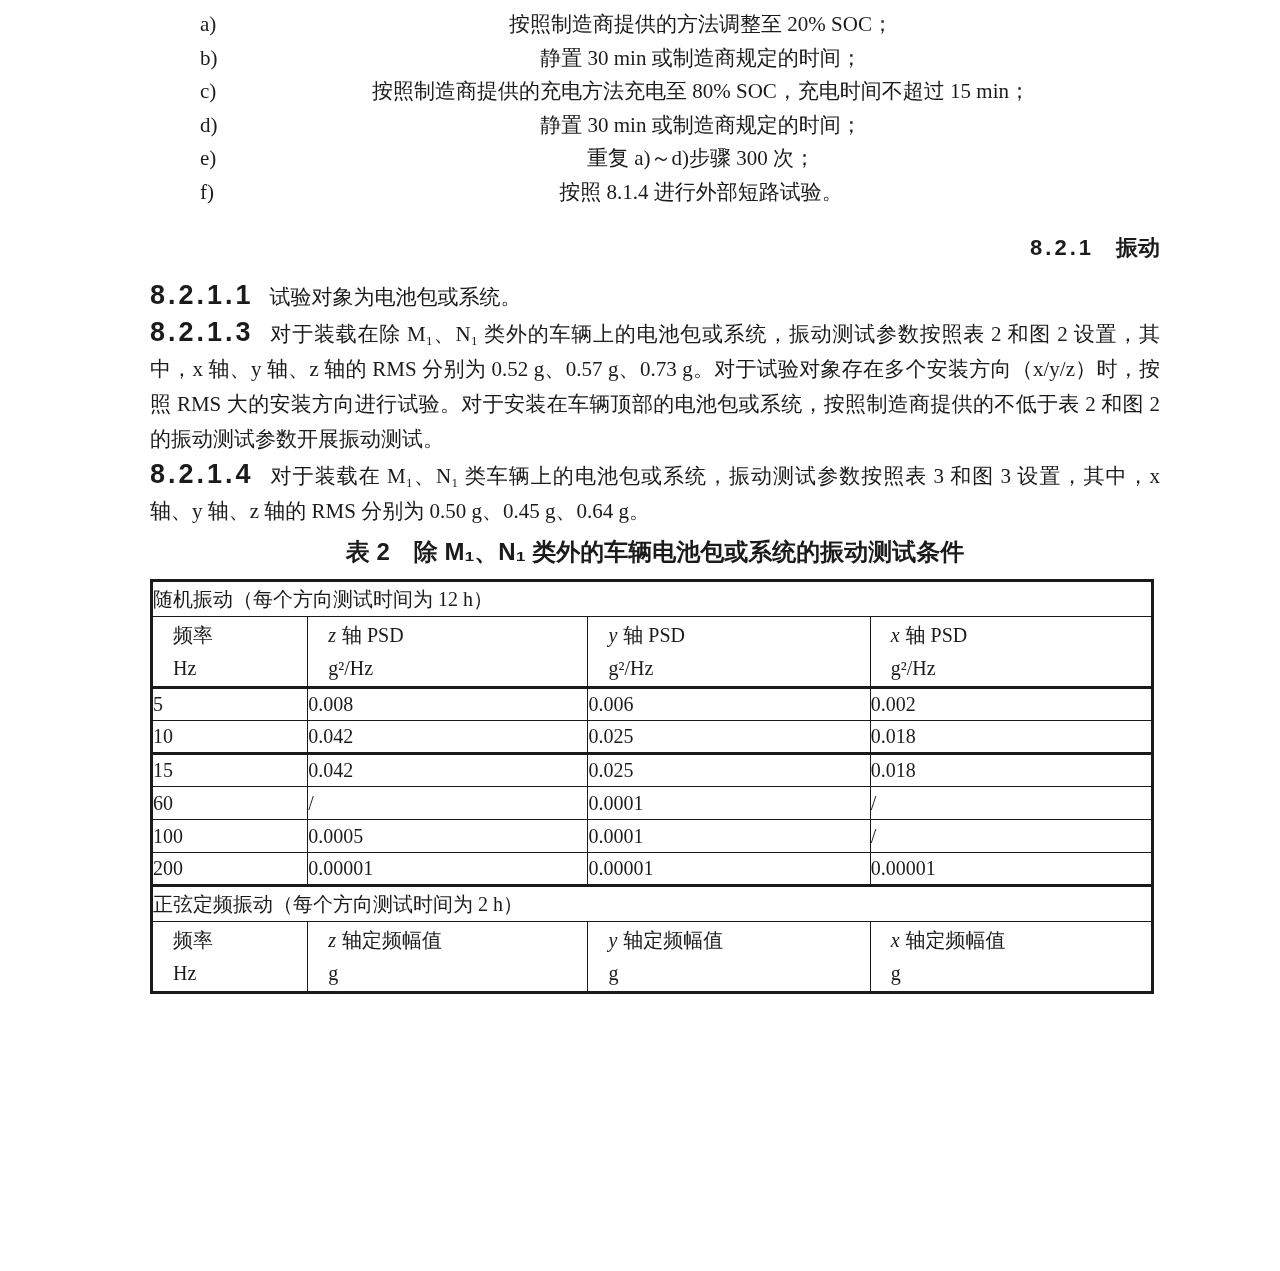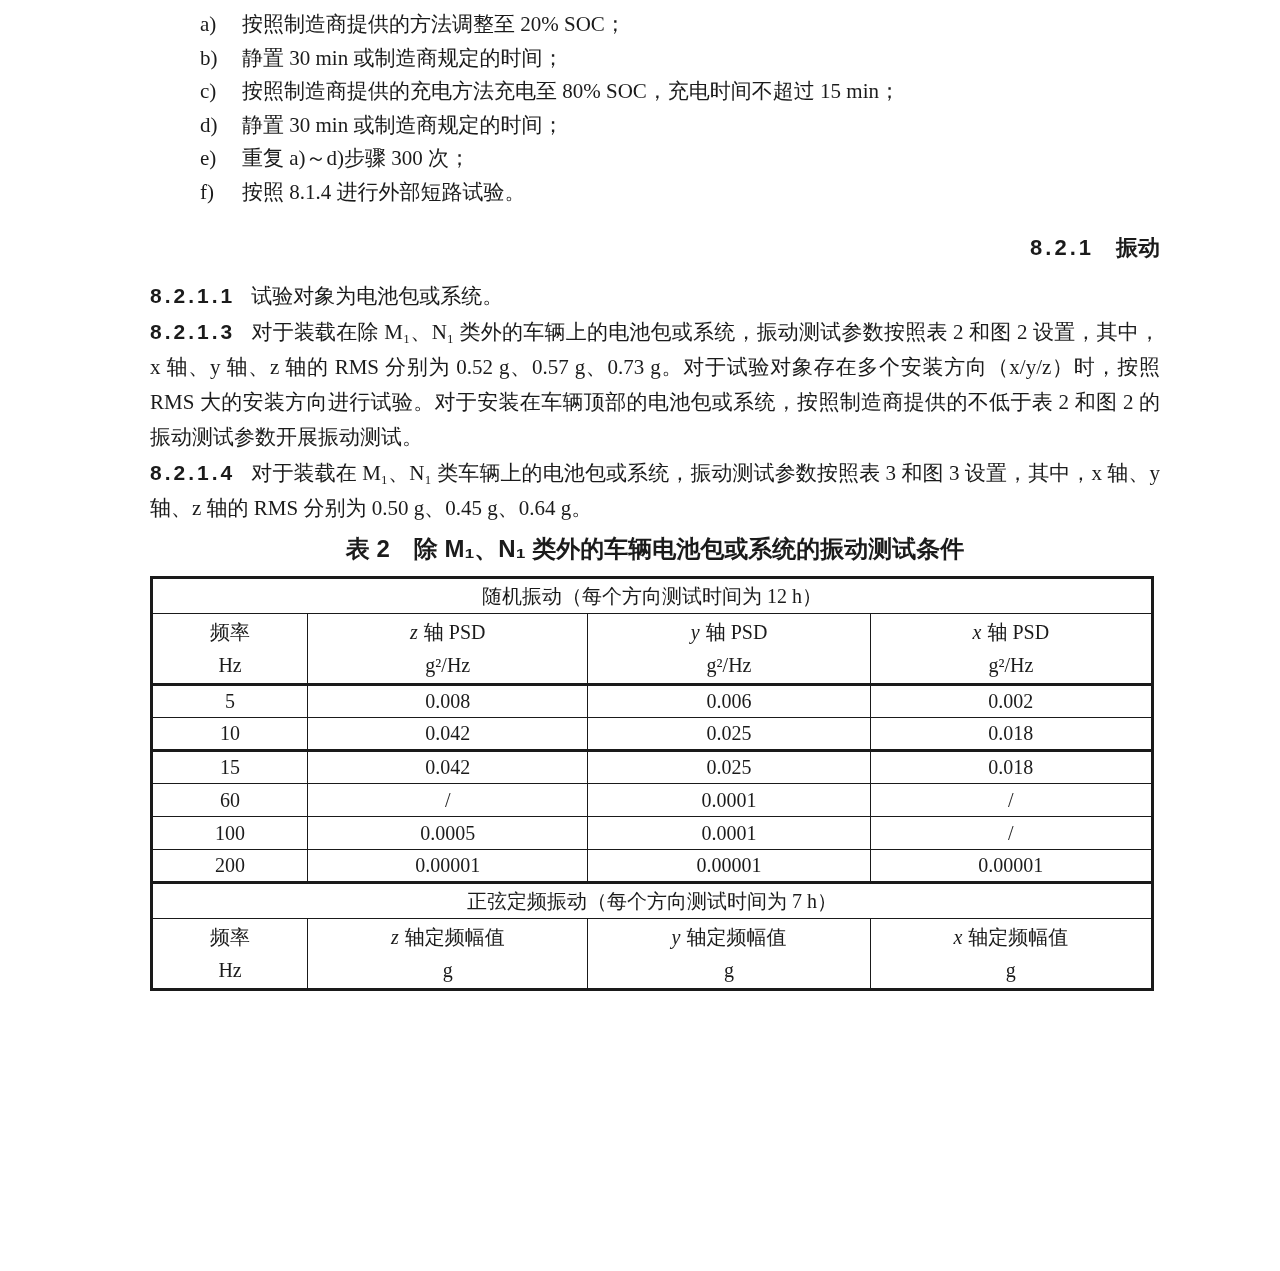--- a/index.html
+++ b/index.html
@@ -13,40 +13,40 @@
     font-family: "Liberation Serif", "DejaVu Serif", serif;
     font-size: 21px;
     overflow: hidden;
     padding: 8px 120px 0 150px;
   }
 
   
   .list { margin-left: 50px; }
   .li { display: flex; line-height: 33.5px; }
   .li-marker { width: 42px; flex: none; }
-  .li-text { flex: 1; }
+  .li-text { flex: 1; text-align: center; }
 
   
   .heading {
     font-family: "Liberation Sans", "DejaVu Sans", sans-serif;
     font-weight: bold;
     font-size: 22px;
     line-height: 30px;
   }
   .heading .num { letter-spacing: 3px; margin-right: 22px; }
   .h-82  { margin-top: 22px; }
   .h-821 { margin-top: 24px; text-align: right; }
 
   
   .clauses { margin-top: 15px; }
   .clause { line-height: 35px; text-align: justify; }
   .clause-num {
     font-family: "Liberation Sans", "DejaVu Sans", sans-serif;
     font-weight: bold;
-    font-size: 21px;
+    font-size: 27px;
     letter-spacing: 3px;
     margin-right: 16px;
   }
 
   
   .caption {
     margin-top: 8px;
     text-align: center;
     font-family: "Liberation Sans", "DejaVu Sans", sans-serif;
     font-weight: bold;
@@ -58,30 +58,30 @@
   table.vib {
     margin-top: 12px;
     width: 1004px;
     border-collapse: collapse;
     border: 3px solid #1a1a1a;
     font-size: 20px;
     table-layout: fixed;
   }
   table.vib td {
     border: 1.5px solid #1a1a1a;
-    text-align: center;
+    text-align: left;
     vertical-align: middle;
     padding: 0;
     font-family: Liberation Serif, serif;
   }
   tr.title-row td { height: 36px; }
   tr.hdr-row td { height: 71px; }
   tr.data-row td { height: 33px; }
   tr.thick-b td { border-bottom-width: 3px; }
-  .hdr-line { line-height: 33px; }
+  .hdr-line { line-height: 33px; padding-left: 20px; }
   .axis { font-style: italic; margin-right: 6px; }
 </style>
 </head>
 <body>
 
 <div class="page">
 
   <div class="list">
     <div class="li">
       <span class="li-marker">a)</span>
@@ -186,21 +186,21 @@
         <td>0.0001</td>
         <td>/</td>
       </tr>
       <tr class="data-row thick-b">
         <td>200</td>
         <td>0.00001</td>
         <td>0.00001</td>
         <td>0.00001</td>
       </tr>
       <tr class="title-row">
-        <td colspan="4">正弦定频振动（每个方向测试时间为 7 h）</td>
+        <td colspan="4">正弦定频振动（每个方向测试时间为 2 h）</td>
       </tr>
       <tr class="hdr-row thick-b">
         <td>
           <div class="hdr-line">频率</div>
           <div class="hdr-line">Hz</div>
         </td>
         <td>
           <div class="hdr-line"><i class="axis">z</i><span>轴定频幅值</span></div>
           <div class="hdr-line">g</div>
         </td>

